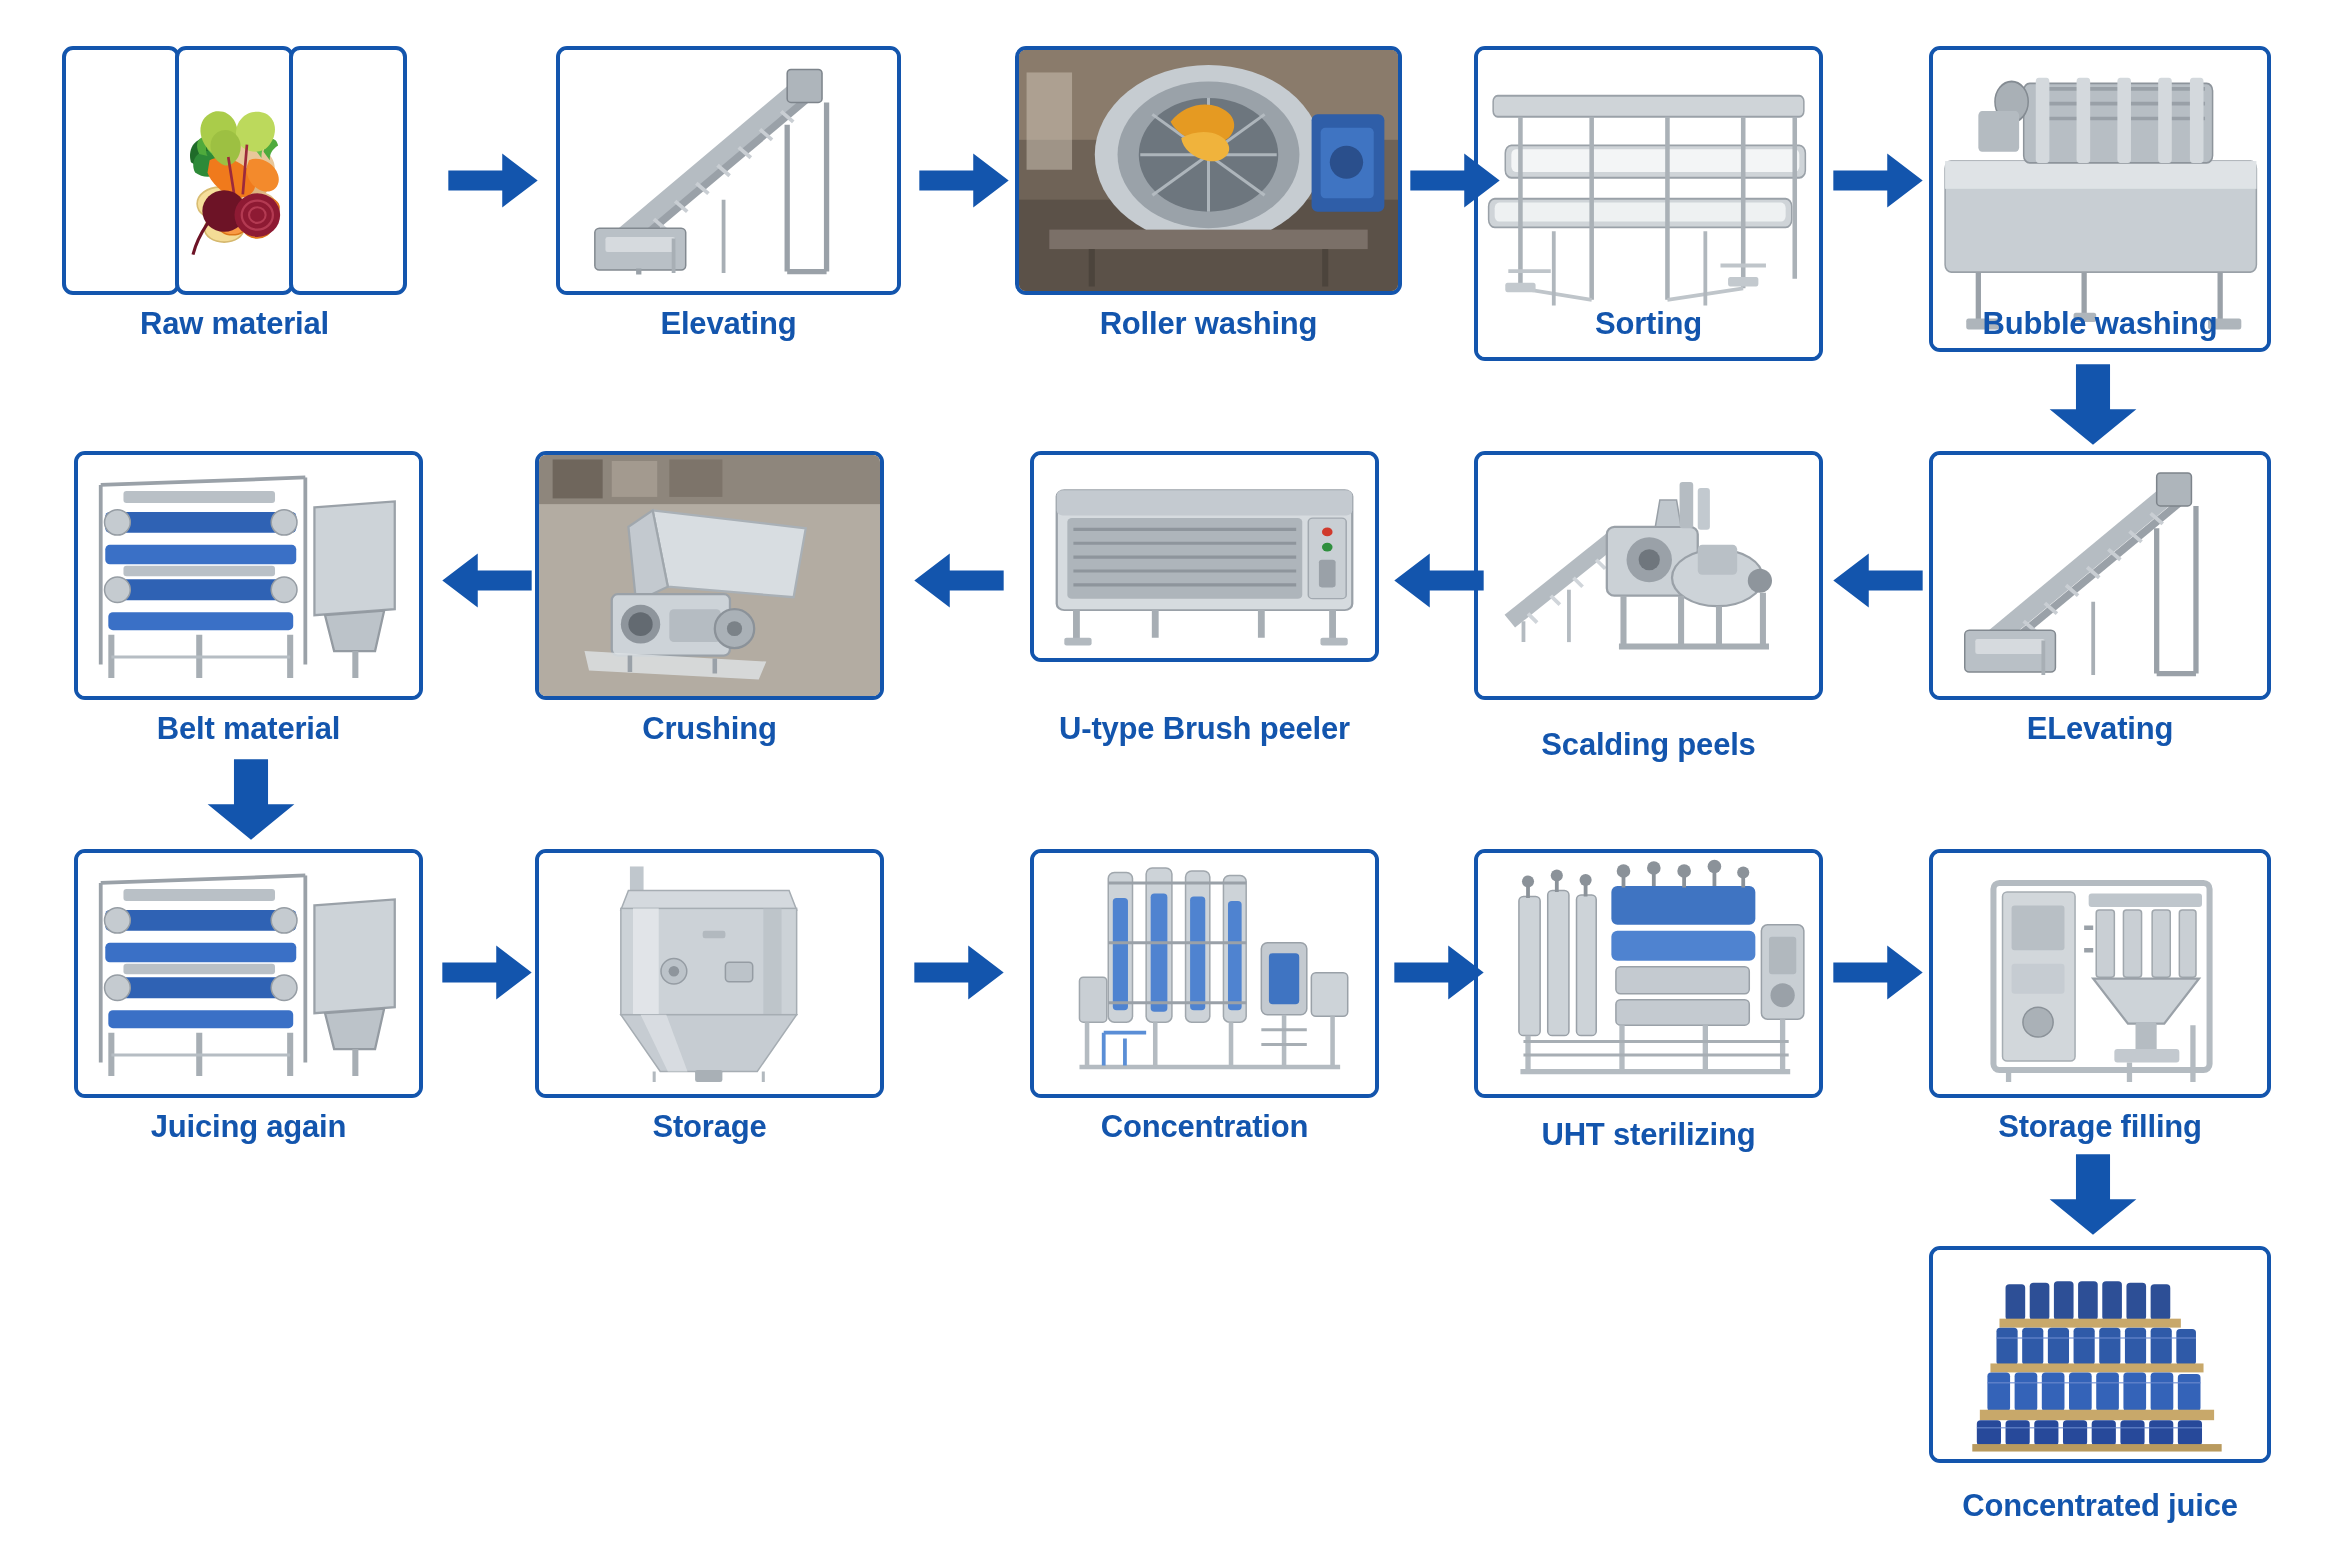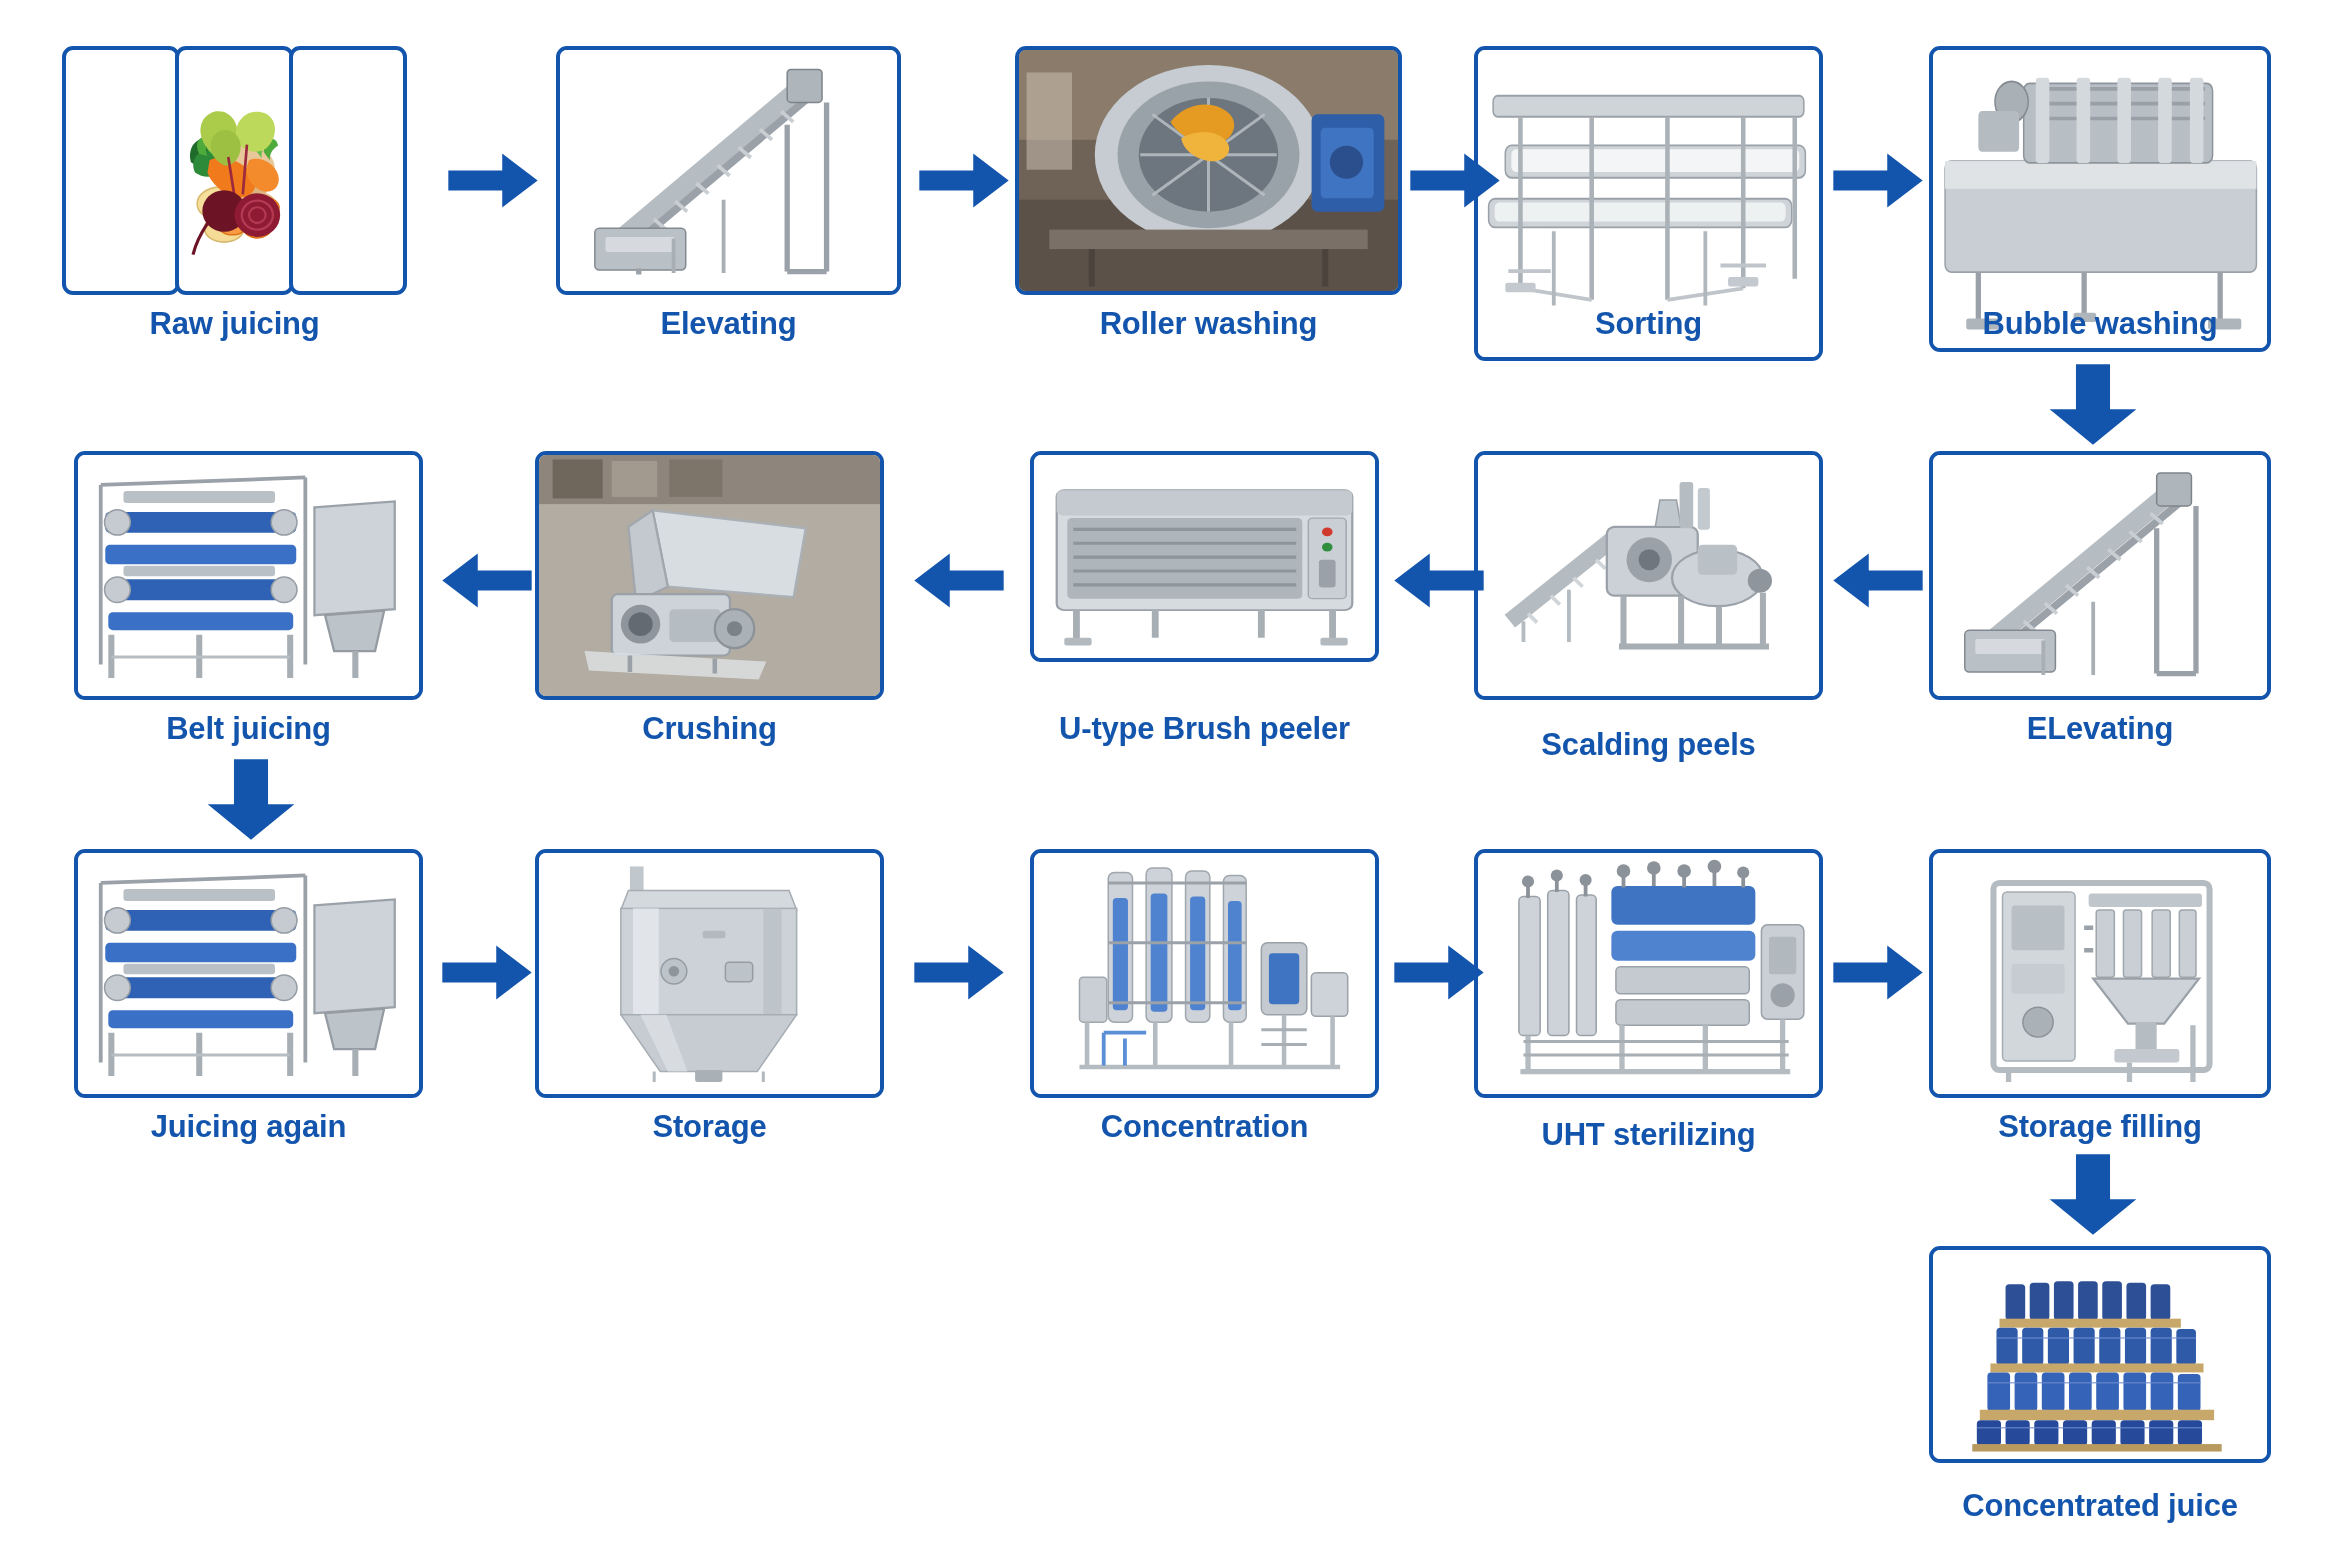--- a/index.html
+++ b/index.html
@@ -113,21 +113,21 @@
               <ellipse cx="40" cy="104" rx="21" ry="20" fill="#6d1326"></ellipse>
               <ellipse cx="72" cy="108" rx="22" ry="21" fill="#8e1a33"></ellipse>
               <ellipse cx="72" cy="108" rx="15" ry="14" fill="none" stroke="#b33a52" stroke-width="2.2"></ellipse>
               <ellipse cx="72" cy="108" rx="8" ry="7.5" fill="none" stroke="#b33a52" stroke-width="2"></ellipse>
               <path d="M24 116 C16 128 12 138 10 146" stroke="#6d1326" stroke-width="3" fill="none"></path>
             </g>
           </svg>
         </div>
       </div>
     </div>
-    <div class="node-label" style="top:260px;">Raw juicing</div>
+    <div class="node-label" style="top:260px;">Raw material</div>
   </div>
 
   <div class="node" style="left:556px; top:46px; width:345px; height:249px;">
     <div class="node-box">
       <div class="pic">
         <svg viewBox="0 0 445 322" preserveAspectRatio="none">
           <rect width="445" height="322" fill="#ffffff"></rect>
           <g stroke="#8d949b" stroke-width="3" fill="none">
             <path d="M60 270 L330 40" stroke="#b5bcc2" stroke-width="26"></path>
             <path d="M72 282 L342 52" stroke="#9aa1a8" stroke-width="10"></path>
@@ -300,21 +300,21 @@
               <path d="M160 240 L160 298"></path>
               <path d="M280 240 L280 298"></path>
             <path d="M366 262 L366 298"></path>
           </g>
           <g stroke="#b6bdc3" stroke-width="4">
             <path d="M44 270 L280 270"></path>
           </g>
         </svg>
       </div>
     </div>
-    <div class="node-label" style="top:260px;">Belt juicing</div>
+    <div class="node-label" style="top:260px;">Belt material</div>
   </div>
 
   <div class="node" style="left:535px; top:451px; width:349px; height:249px;">
     <div class="node-box">
       <div class="pic">
         <svg viewBox="0 0 450 322" preserveAspectRatio="none">
           <rect width="450" height="322" fill="#b9b2a8"></rect>
           <rect x="0" y="0" width="450" height="66" fill="#8e867c"></rect>
           <rect x="18" y="6" width="66" height="52" fill="#6f665c"></rect>
           <rect x="96" y="8" width="60" height="48" fill="#a39a8f"></rect>

